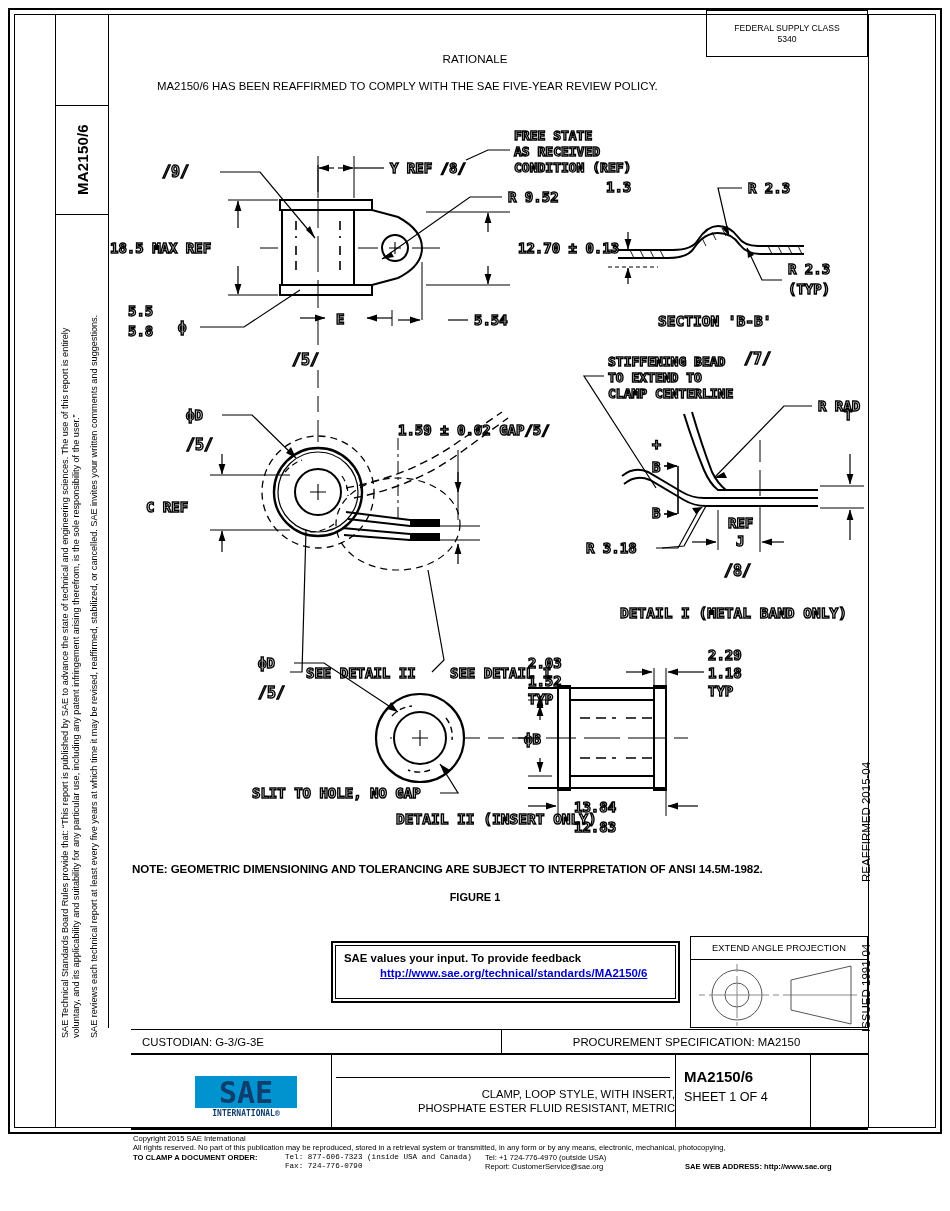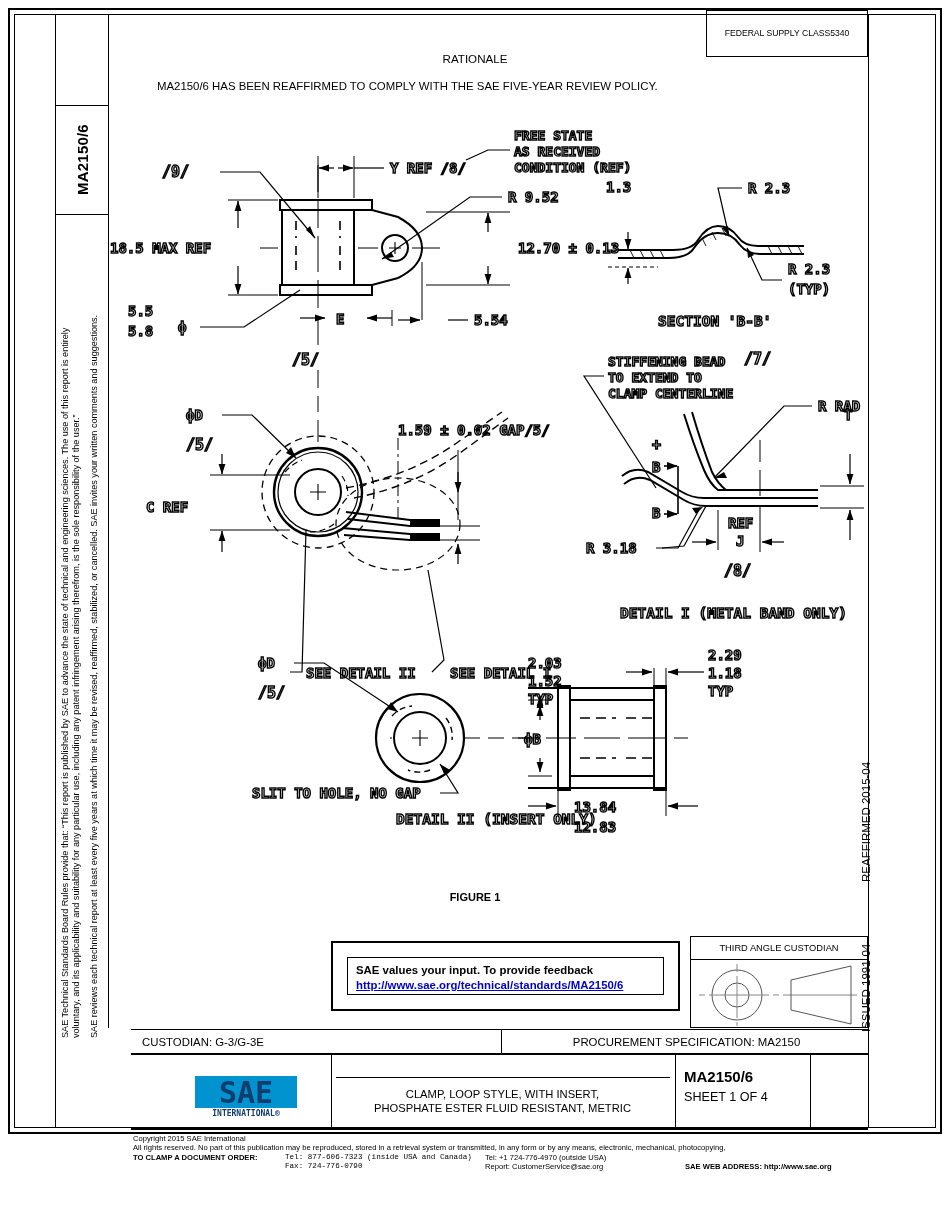--- a/index.html
+++ b/index.html
@@ -14,44 +14,44 @@
   .doc-tab{position:absolute;left:55px;top:105px;width:54px;height:110px;border-top:1px solid #000;border-bottom:1px solid #000;box-sizing:border-box;}
   .doc-tab span{display:block;transform:rotate(-90deg);transform-origin:center;white-space:nowrap;font-size:15px;font-weight:bold;letter-spacing:.2px;
      position:absolute;left:50%;top:50%;margin-left:-40px;margin-top:-9px;width:80px;text-align:center;}
   .vlegal{position:absolute;white-space:nowrap;font-size:9.1px;line-height:10px;
      transform:rotate(-90deg);transform-origin:left bottom;}
   
   .right-strip{position:absolute;left:868px;top:14px;width:0;height:1114px;border-left:1px solid #000;}
   .vdate{position:absolute;white-space:nowrap;font-size:11.5px;transform:rotate(-90deg);transform-origin:left bottom;}
   
   .fsc-box{position:absolute;left:706px;top:10px;width:162px;height:47px;border:1px solid #000;box-sizing:border-box;
-     display:flex;flex-direction:row;align-items:center;justify-content:center;font-size:8.6px;line-height:11px;text-align:center;}
+     display:flex;flex-direction:column;align-items:center;justify-content:center;font-size:8.6px;line-height:11px;text-align:center;}
   
   .rationale-title{position:absolute;left:0;top:52px;width:950px;text-align:center;font-size:11.6px;}
   .rationale-body{position:absolute;left:157px;top:80px;font-size:11.4px;}
   
   .canvas{position:absolute;left:110px;top:120px;width:758px;height:790px;}
   .canvas svg{position:absolute;left:0;top:0;}
   
   .note{position:absolute;left:132px;top:862px;font-size:11.6px;font-weight:bold;letter-spacing:-.1px;}
   .figure{position:absolute;left:0;top:891px;width:950px;text-align:center;font-size:11px;font-weight:bold;}
   
-  .fb-outer{position:absolute;left:331px;top:941px;width:349px;height:70px;border:2px solid #000;background:#fff;box-sizing:border-box;padding:14px;}
+  .fb-outer{position:absolute;left:331px;top:941px;width:349px;height:62px;border:2px solid #000;background:#fff;box-sizing:border-box;padding:2px;}
   .fb-inner{width:100%;height:100%;border:1px solid #000;box-sizing:border-box;padding:5px 8px;font-size:11.4px;font-weight:bold;line-height:15px;}
-  .fb-link{color:#0000cc;text-decoration:underline;display:block;}
+  .fb-link{color:#0000cc;text-decoration:underline;display:block;margin-left:36px;}
   
   .tap-box{position:absolute;left:690px;top:936px;width:178px;height:92px;border:1px solid #000;box-sizing:border-box;}
   .tap-title{height:22px;border-bottom:1.6px solid #000;display:flex;align-items:center;justify-content:center;font-size:9.3px;}
   
   .tb-line-h{position:absolute;background:#000;}
   .custodian{position:absolute;left:142px;top:1036px;font-size:11.4px;}
   .procspec{position:absolute;left:505px;top:1036px;width:363px;text-align:center;font-size:11.4px;}
   .sae-logo{position:absolute;left:178px;top:1068px;width:135px;height:56px;display:flex;flex-direction:column;align-items:center;justify-content:center;}
   .std-title{position:absolute;left:330px;top:1056px;width:345px;text-align:center;font-size:16.5px;font-weight:bold;}
-  .std-sub{position:absolute;left:330px;top:1087px;width:345px;text-align:center;font-size:11.2px;line-height:14px;}
+  .std-sub{position:absolute;left:330px;top:1087px;width:345px;text-align:right;font-size:11.2px;line-height:14px;}
   .doc-no{position:absolute;left:684px;top:1068px;font-size:15px;font-weight:bold;}
   .sheet-no{position:absolute;left:684px;top:1090px;font-size:12.6px;}
   
   .footer{position:absolute;left:133px;top:1134px;width:780px;font-size:7.6px;line-height:9.4px;}
   .foot-row{display:flex;}
   .foot-c1{width:152px;font-weight:bold;}
   .foot-c2{width:200px;font-family:Liberation Mono, monospace;}
   .foot-c3{width:200px;}
   .foot-c4{width:220px;font-weight:bold;}
   text{font-family:"DejaVu Sans Mono","Liberation Mono",monospace;}
@@ -355,31 +355,32 @@
       <text x="464" y="692" font-size="14" font-weight="bold">13.84</text>
       <text x="464" y="712" font-size="14" font-weight="bold">12.83</text>
 
       <text x="286" y="704" font-size="14.5" font-weight="bold">DETAIL II (INSERT ONLY)</text>
     </g>
 
     </g>
   </svg>
   </div>
 
+  <div class="note">NOTE:  GEOMETRIC DIMENSIONING AND TOLERANCING ARE SUBJECT TO INTERPRETATION OF ANSI 14.5M-1982.</div>
   <div class="figure">FIGURE 1</div>
 
   <div class="fb-outer">
     <div class="fb-inner">
       <div>SAE values your input. To provide feedback</div>
       <a class="fb-link" href="#">http://www.sae.org/technical/standards/MA2150/6</a>
     </div>
   </div>
 
   <div class="tap-box">
-    <div class="tap-title">THIRD ANGLE CUSTODIAN</div>
+    <div class="tap-title">EXTEND ANGLE PROJECTION</div>
     <svg width="176" height="68" viewBox="0 0 176 68">
       <g stroke="#555" fill="none" stroke-width="1">
         <circle cx="46" cy="35" r="25"></circle>
         <circle cx="46" cy="35" r="12"></circle>
         <path d="M46 4 L46 12 M46 16 L46 58 M46 62 L46 66" stroke="#888"></path>
         <path d="M8 35 L14 35 M18 35 L78 35 M82 35 L88 35" stroke="#888"></path>
         <path d="M92 35 L166 35" stroke="#888"></path>
         <path d="M100 20 L160 6 L160 64 L100 50 Z" stroke="#555"></path>
       </g>
     </svg>

